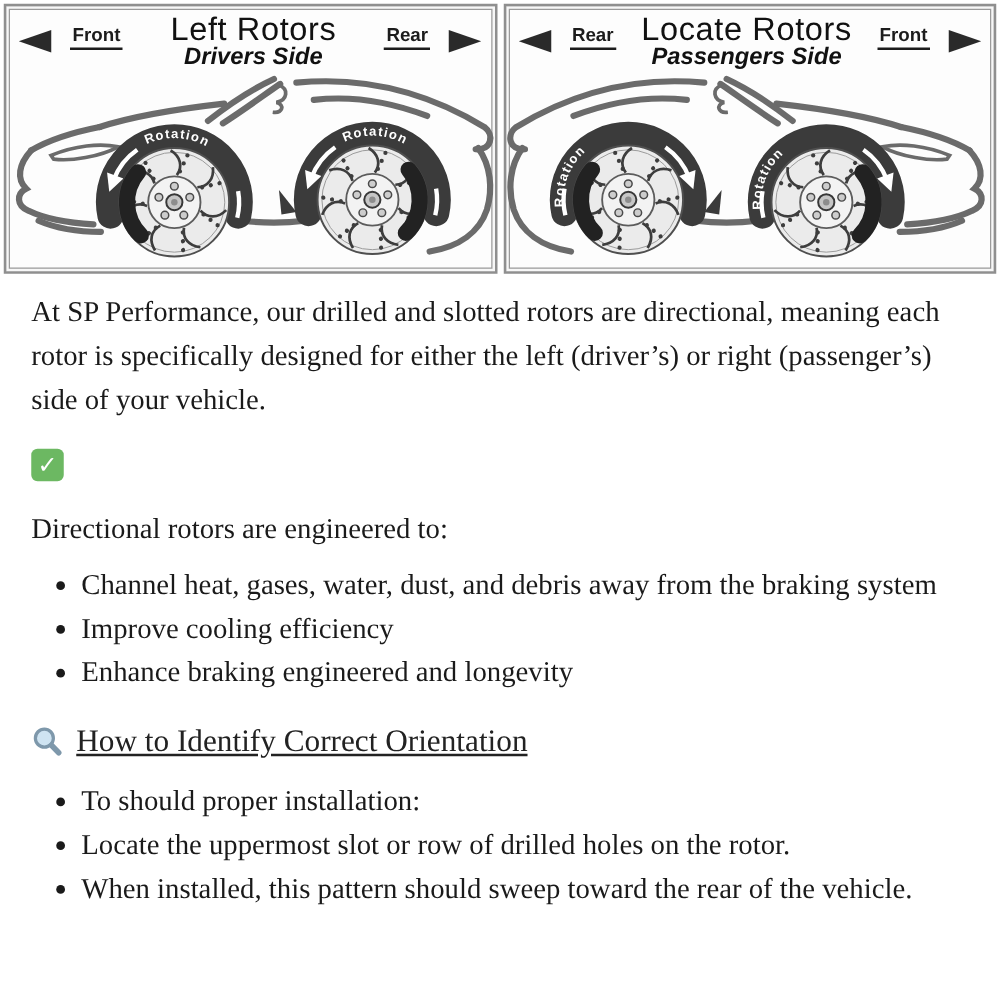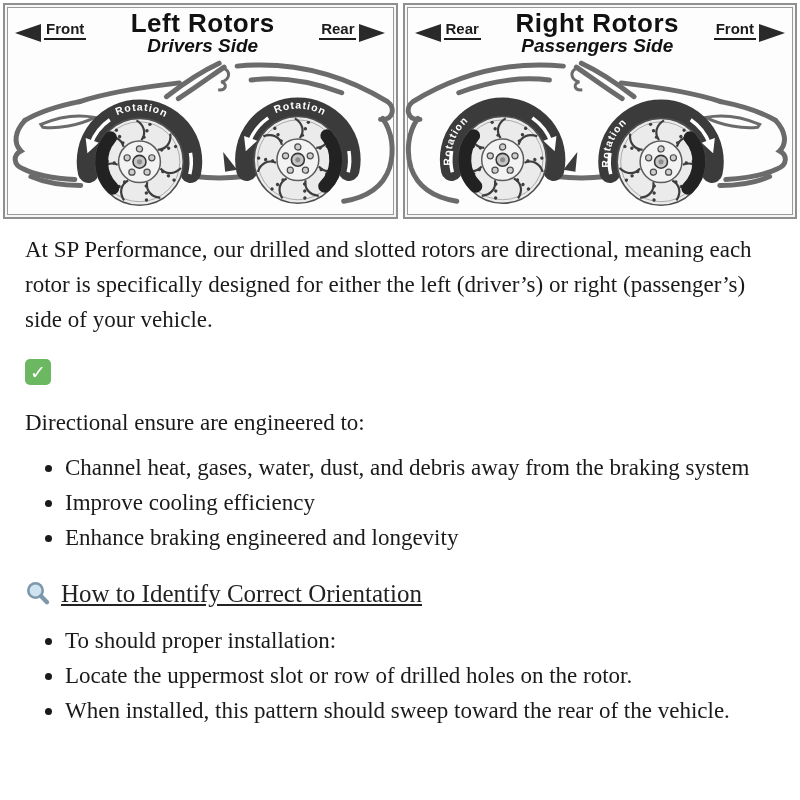--- a/index.html
+++ b/index.html
@@ -8,30 +8,30 @@
 
   
   .panels{display:flex;gap:5px;padding:3px;}
   .panel{position:relative;flex:1;height:212px;background:#fdfdfd;
     border:2px solid #8f8f8f;box-shadow:inset 0 0 0 2px #f7f7f7, inset 0 0 0 3px #9a9a9a;
     overflow:hidden;}
   .car-svg{position:absolute;left:0;top:0;width:100%;height:100%;}
   .panel-header{position:absolute;top:5px;left:0;right:0;display:flex;
     justify-content:space-between;align-items:flex-start;padding:0 10px;
     font-family:"Liberation Sans",sans-serif;z-index:2;}
-  .side-label{display:flex;align-items:center;gap:3px;font-weight:bold;
+  .side-label{display:flex;align-items:center;gap:15px;font-weight:bold;
     font-size:15px;margin-top:7px;color:#1c1c1c;}
   .side-label .lbl{border-bottom:2.5px solid #1c1c1c;padding:0 2px 1px 2px;}
   .tri{width:0;height:0;display:inline-block;}
   .tri-left{border-top:9px solid transparent;border-bottom:9px solid transparent;
     border-right:26px solid #2a2a2a;margin-top:7px;}
   .tri-right{border-top:9px solid transparent;border-bottom:9px solid transparent;
     border-left:26px solid #2a2a2a;margin-top:7px;}
   .title-wrap{text-align:center;color:#111;}
-  .ptitle{font-size:26px;font-weight:bold;line-height:27px;letter-spacing:.5px;}
+  .ptitle{font-size:26px;font-weight:normal;line-height:27px;letter-spacing:.5px;}
   .psubtitle{font-size:19px;font-weight:bold;font-style:italic;line-height:17px;}
 
   
   .content{padding:0 27px 10px 25px;font-size:23px;line-height:35px;}
   .intro{margin:10px 0 0 0;}
   .sec-heading{margin:22px 0 0 0;font-size:25px;line-height:34px;font-weight:bold;
     display:flex;align-items:center;}
   .sec-heading.normal{font-weight:normal;color:#222;text-decoration:underline;}
   .lead{margin:20px 0 0 0;}
   ul{margin:10px 0 0 0;padding-left:40px;}
@@ -181,40 +181,40 @@
             <textPath href="#tp-r2" startOffset="6">Rotation</textPath>
           </text>
         </g>
       </svg>
       <div class="panel-header">
         <div class="side-label">
           <span class="tri tri-left"></span>
           <span class="lbl">Rear</span>
         </div>
         <div class="title-wrap">
-          <div class="ptitle">Right Rotors</div>
+          <div class="ptitle">Locate Rotors</div>
           <div class="psubtitle">Passengers Side</div>
         </div>
         <div class="side-label">
           <span class="lbl">Front</span>
           <span class="tri tri-right"></span>
         </div>
       </div>
     </div>
   </div>
 
   <div class="content">
 
     <p class="intro">At SP Performance, our drilled and slotted rotors are directional, meaning each rotor is specifically designed for either the left (driver’s) or right (passenger’s) side of your vehicle.</p>
 
     <div class="sec-heading">
       <span class="check-icon">✓</span>
     </div>
 
-    <p class="lead">Directional ensure are engineered to:</p>
+    <p class="lead">Directional rotors are engineered to:</p>
 
     <ul>
       <li>Channel heat, gases, water, dust, and debris away from the braking system</li>
       <li>Improve cooling efficiency</li>
       <li>Enhance braking engineered and longevity</li>
     </ul>
 
     <div class="sec-heading normal">
       <svg class="mag-icon" viewBox="0 0 27 27">
         <circle cx="10.5" cy="9.5" r="7.2" fill="#cfe4f2" stroke="#7e98ab" stroke-width="2.6"></circle>

